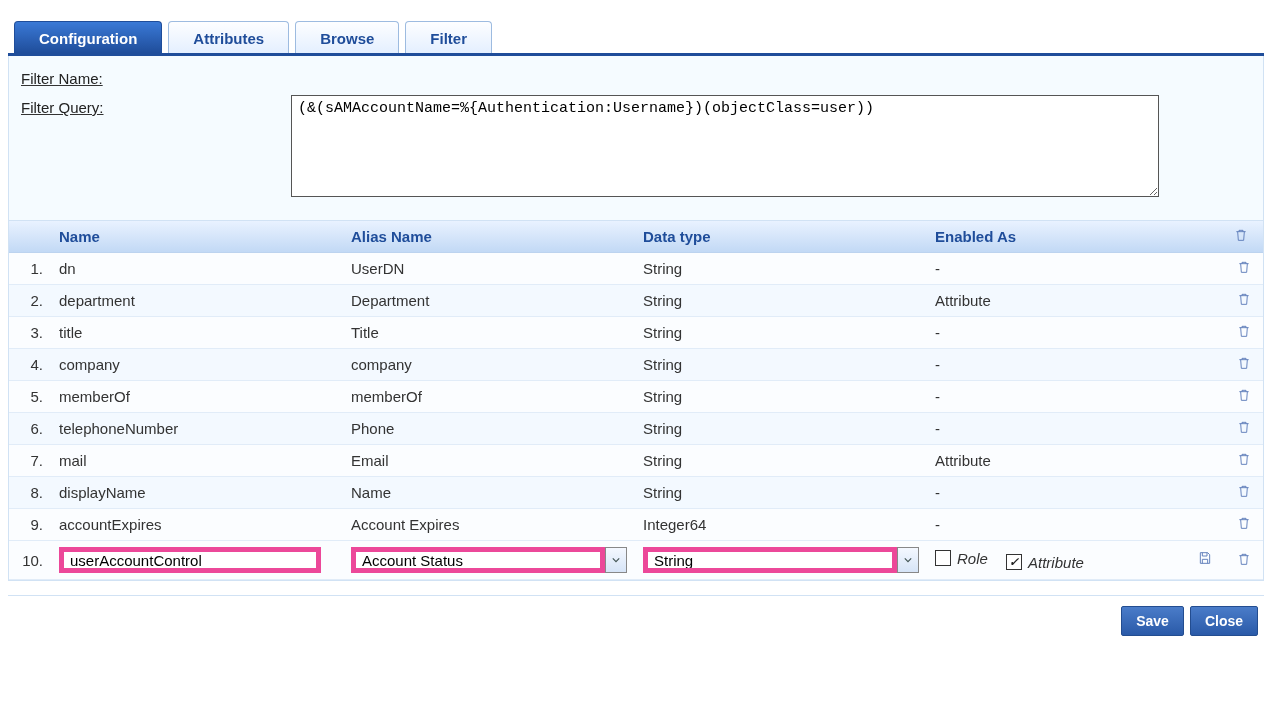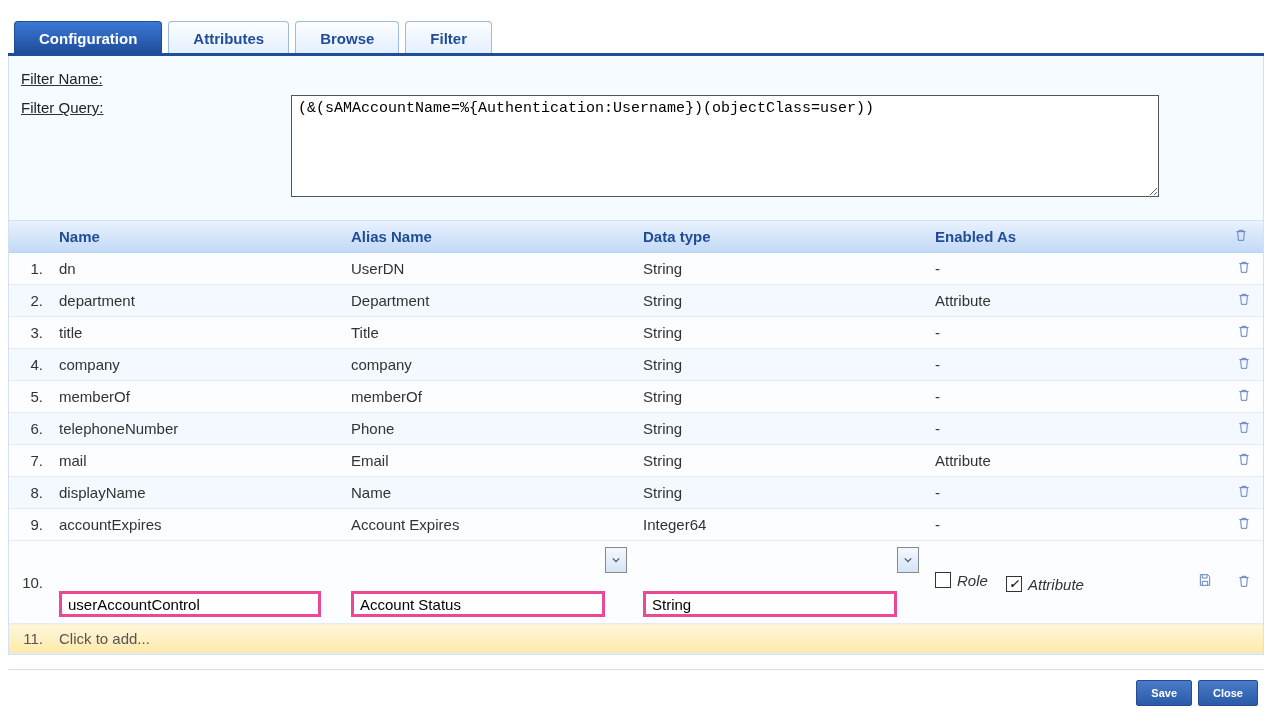--- a/index.html
+++ b/index.html
@@ -59,21 +59,21 @@
   .col-idx { width:42px; text-align:right; color:#333; }
   .col-name { width:292px; }
   .col-alias { width:292px; }
   .col-type { width:292px; }
   .col-enabled { }
   .col-act { width:38px; text-align:center; }
   .tbl th.col-idx { background:linear-gradient(#e9f2ff, #c2d9f5); }
 
   
   .edit input[type=text]{
-    width:95%; height:26px; border:3px solid #ec4899; padding:2px 6px; font-size:15px;margin-top:44px;
+    width:95%; height:26px; border:5px solid #ec4899; padding:2px 6px; font-size:15px;
   }
   .combo { display:flex; }
   .combo input { flex:1; height:26px; border:1px solid #888; border-right:none; padding:2px 6px; font-size:15px;}
   .combo .dd {
     width:22px; height:26px; border:1px solid #888;
     background:linear-gradient(#f4f8ff,#d6e4f7);
     display:flex; align-items:center; justify-content:center; cursor:pointer;
   }
   .dd svg { width:8px; height:8px; }
   .chk { display:inline-flex; align-items:center; margin-right:14px; cursor:pointer;font-style:italic;}
@@ -91,21 +91,21 @@
     color:#555;
   }
 
   
   .footer {
     margin-top:14px; padding:10px 6px 16px 0;
     border-top:1px solid #d1e2f4;
     display:flex; justify-content:flex-end; gap:6px;
   }
   .btn {
-    padding:6px 14px; color:#fff; font-weight:bold; font-size:11px;
+    padding:6px 14px; color:#fff; font-weight:bold; font-size:14px;
     background:linear-gradient(#4a7cc9,#2a5aa8);
     border:1px solid #234d90; border-radius:2px; cursor:pointer;
   }
 </style>
 </head>
 <body>
 
 <div class="panel">
 
   <div class="tabs">
@@ -300,24 +300,20 @@
           </td>
           <td class="col-act">
             <span class="icon-btn">
               <svg viewBox="0 0 24 24">
                   <path d="M5 7h14M9 7V5h6v2M7 7l1 13h8l1-13"></path>
                 </svg>
             </span>
           </td>
         </tr>
 
-        <tr class="addrow">
-          <td class="col-idx">11.</td>
-          <td colspan="5">Click to add...</td>
-        </tr>
       </tbody>
     </table>
   </div>
 
   <div class="footer">
     <div class="btn">Save</div>
     <div class="btn">Close</div>
   </div>
 </div>
 

